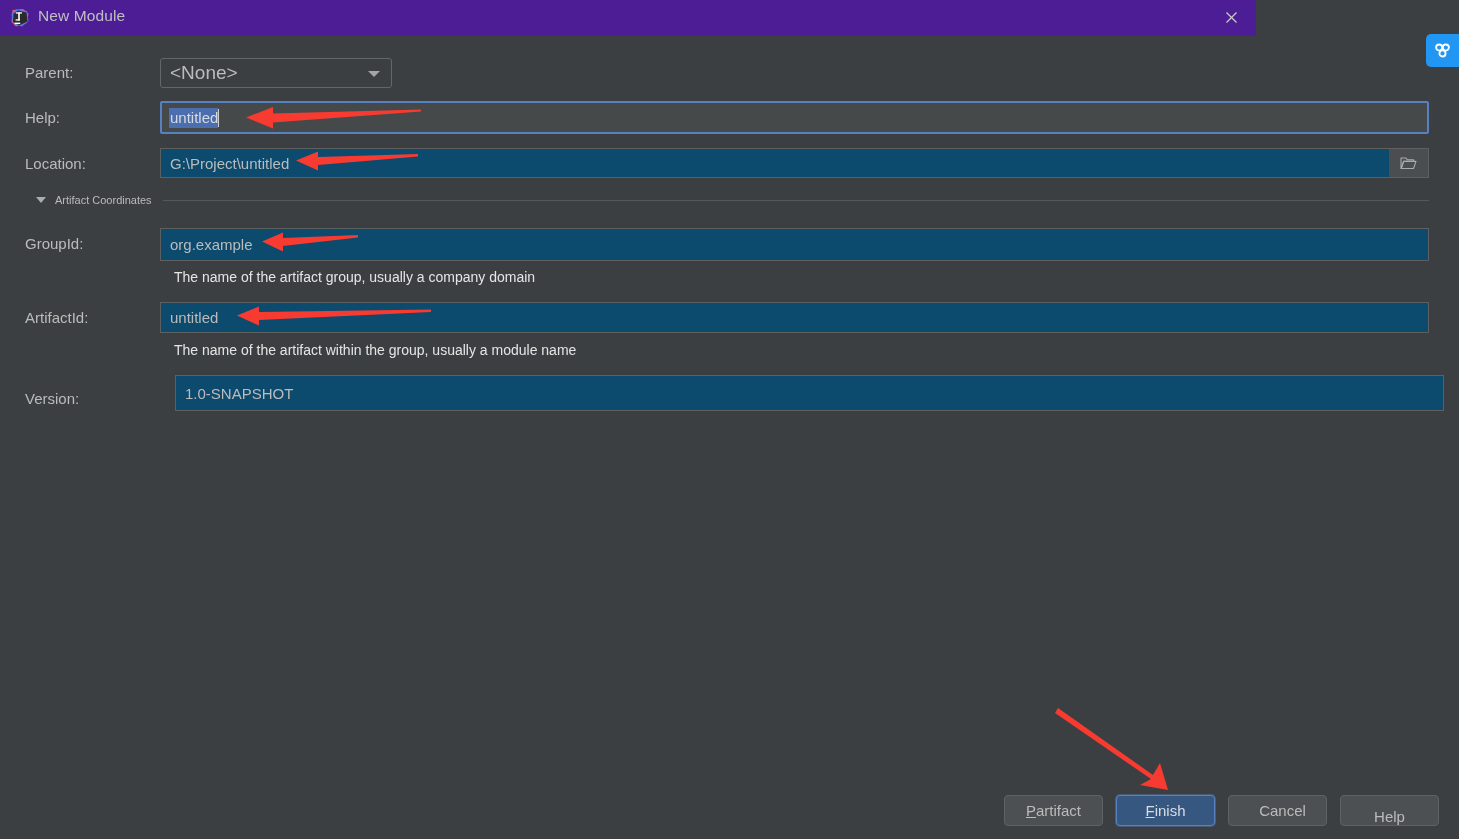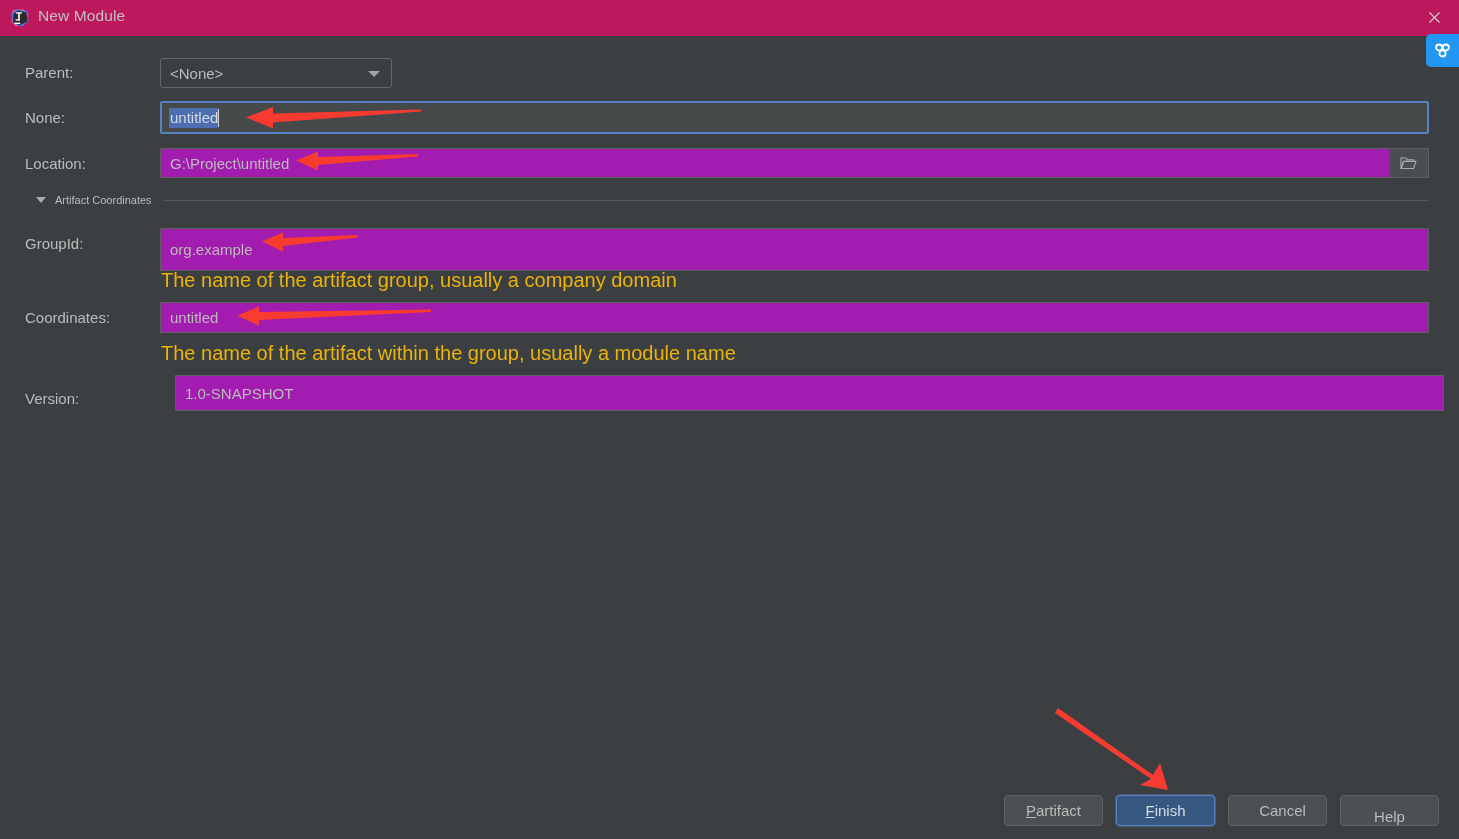--- a/index.html
+++ b/index.html
@@ -16,22 +16,22 @@
     width: 1459px;
     height: 839px;
     background: #3c3f41;
     color: #bbbbbb;
     -webkit-font-smoothing: antialiased;
   }
 
   
   #titlebar {
     position: absolute; left: 0; top: 0;
-    width: 1459px; height: 36px;
-    background: #be185d;
+    width: 1256px; height: 36px;
+    background: #4c1d95;
   }
   #app-icon {
     position: absolute; left: 10px; top: 8px;
     width: 20px; height: 20px;
   }
   #title-text {
     position: absolute; left: 38px; top: 7px;
     font-size: 15.5px;
     color: #bec0c2;
     letter-spacing: 0.1px;
@@ -61,42 +61,42 @@
   .label {
     position: absolute;
     font-size: 15px;
     color: #bbbbbb;
     text-align: left;
     white-space: nowrap;
   }
 
   .field {
     position: absolute;
-    background: #a21caf;
+    background: #0c4a6e;
     border: 1px solid #5e6060;
     color: #bbbbbb;
     font-size: 15px;
     display: flex;
     align-items: center;
     padding-left: 9px;
     white-space: nowrap;
     overflow: hidden;
     cursor: text;
   }
 
   
   #parent-combo {
     left: 160px; top: 58px;
     width: 232px; height: 30px;
     background: #3c3f41;
     border: 1px solid #646769;
     border-radius: 3px;
     cursor: default;
   }
-  #parent-combo .combo-value { font-size: 15px; color: #bbbbbb; }
+  #parent-combo .combo-value { font-size: 19px; color: #bbbbbb; }
   #parent-arrow {
     position: absolute; right: 11px; top: 12px;
     width: 0; height: 0;
     border-left: 6px solid transparent;
     border-right: 6px solid transparent;
     border-top: 6px solid #a3a5a7;
   }
 
   
   #name-field {
@@ -155,29 +155,29 @@
   #section-label { font-size: 11px; color: #bbbbbb; white-space: nowrap; }
   #section-line {
     flex: 1;
     height: 1px;
     background: #55585a;
     margin-left: 11px;
     margin-top: 1px;
   }
 
   
-  #groupid-field   { left: 160px; top: 228px; width: 1269px; height: 43px; }
+  #groupid-field   { left: 160px; top: 228px; width: 1269px; height: 33px; }
   #artifactid-field{ left: 160px; top: 302px; width: 1269px; height: 31px; }
   #version-field   { left: 175px; top: 375px; width: 1269px; height: 36px; }
 
   .hint {
     position: absolute;
-    left: 161px;
-    font-size: 20px;
-    color: #eab308;
+    left: 174px;
+    font-size: 14px;
+    color: #e5e5e5;
     white-space: nowrap;
   }
 
   
   .btn {
     position: absolute;
     height: 31px;
     background: #4c5052;
     border: 1px solid #5e6264;
     border-radius: 4px;
@@ -240,21 +240,21 @@
       </g>
     </svg>
   </div>
 
   <div class="label" style="left:25px; top:64px; width:130px;">Parent:</div>
   <div class="field" id="parent-combo">
     <span class="combo-value">&lt;None&gt;</span>
     <span id="parent-arrow"></span>
   </div>
 
-  <div class="label" style="left:25px; top:109px; width:130px;">None:</div>
+  <div class="label" style="left:25px; top:109px; width:130px;">Help:</div>
   <div class="field" id="name-field">
     <span class="sel-text" title="untitled">untitled</span>
       <span class="caret"></span>
   </div>
 
   <div class="label" style="left:25px; top:155px; width:130px;">Location:</div>
   <div class="field" id="location-field">
     <span title="G:\Project\untitled">G:\Project\untitled</span>
   </div>
   <div id="browse-btn">
@@ -269,21 +269,21 @@
     <span id="section-label">Artifact Coordinates</span>
     <span id="section-line"></span>
   </div>
 
   <div class="label" style="left:25px; top:235px; width:130px;">GroupId:</div>
   <div class="field" id="groupid-field">
     <span title="org.example">org.example</span>
   </div>
   <div class="hint" style="top:269px;">The name of the artifact group, usually a company domain</div>
 
-  <div class="label" style="left:25px; top:309px; width:130px;">Coordinates:</div>
+  <div class="label" style="left:25px; top:309px; width:130px;">ArtifactId:</div>
   <div class="field" id="artifactid-field">
     <span title="untitled">untitled</span>
   </div>
   <div class="hint" style="top:342px;">The name of the artifact within the group, usually a module name</div>
 
   <div class="label" style="left:25px; top:382px; width:130px;margin-top:8px;">Version:</div>
   <div class="field" id="version-field">
     <span title="1.0-SNAPSHOT">1.0-SNAPSHOT</span>
   </div>
 

